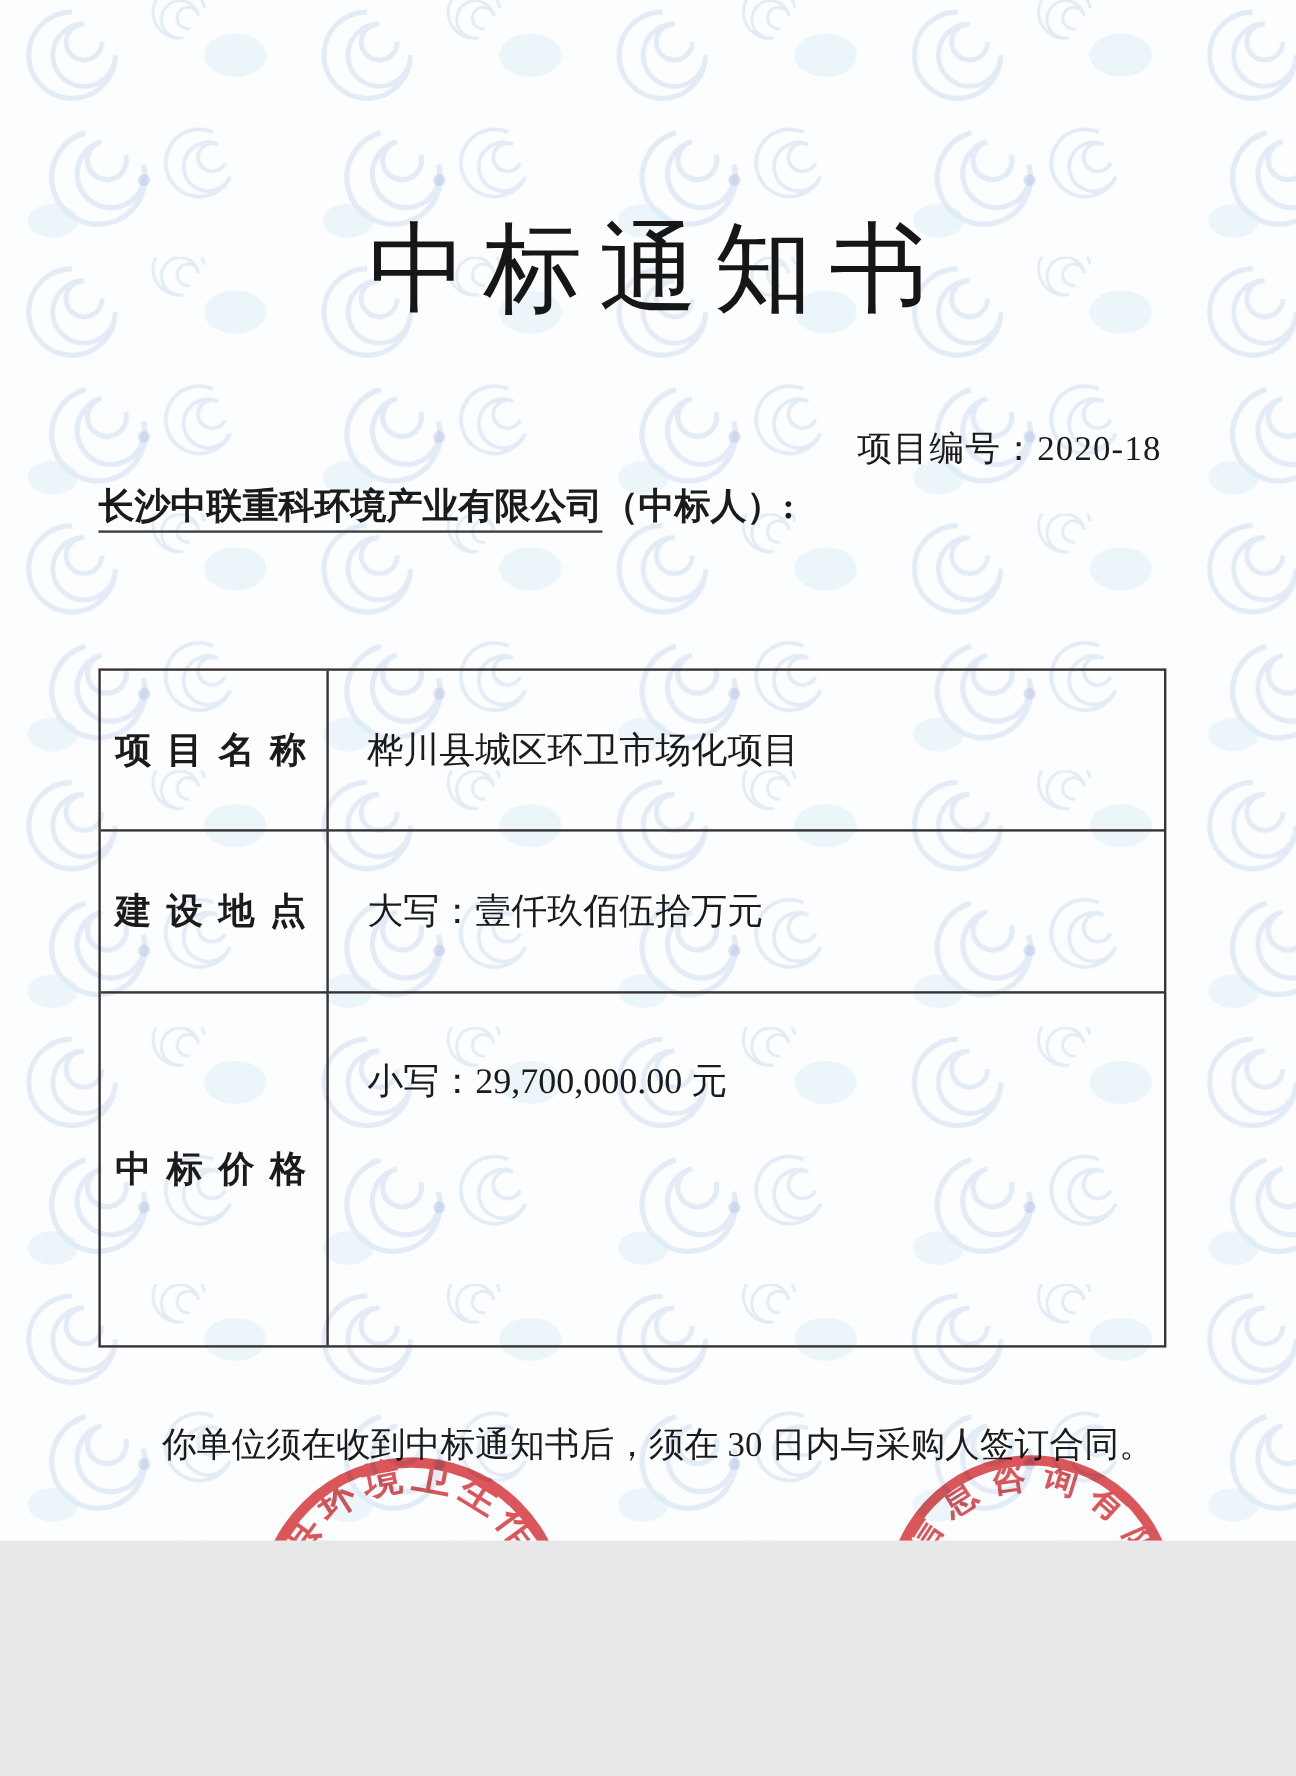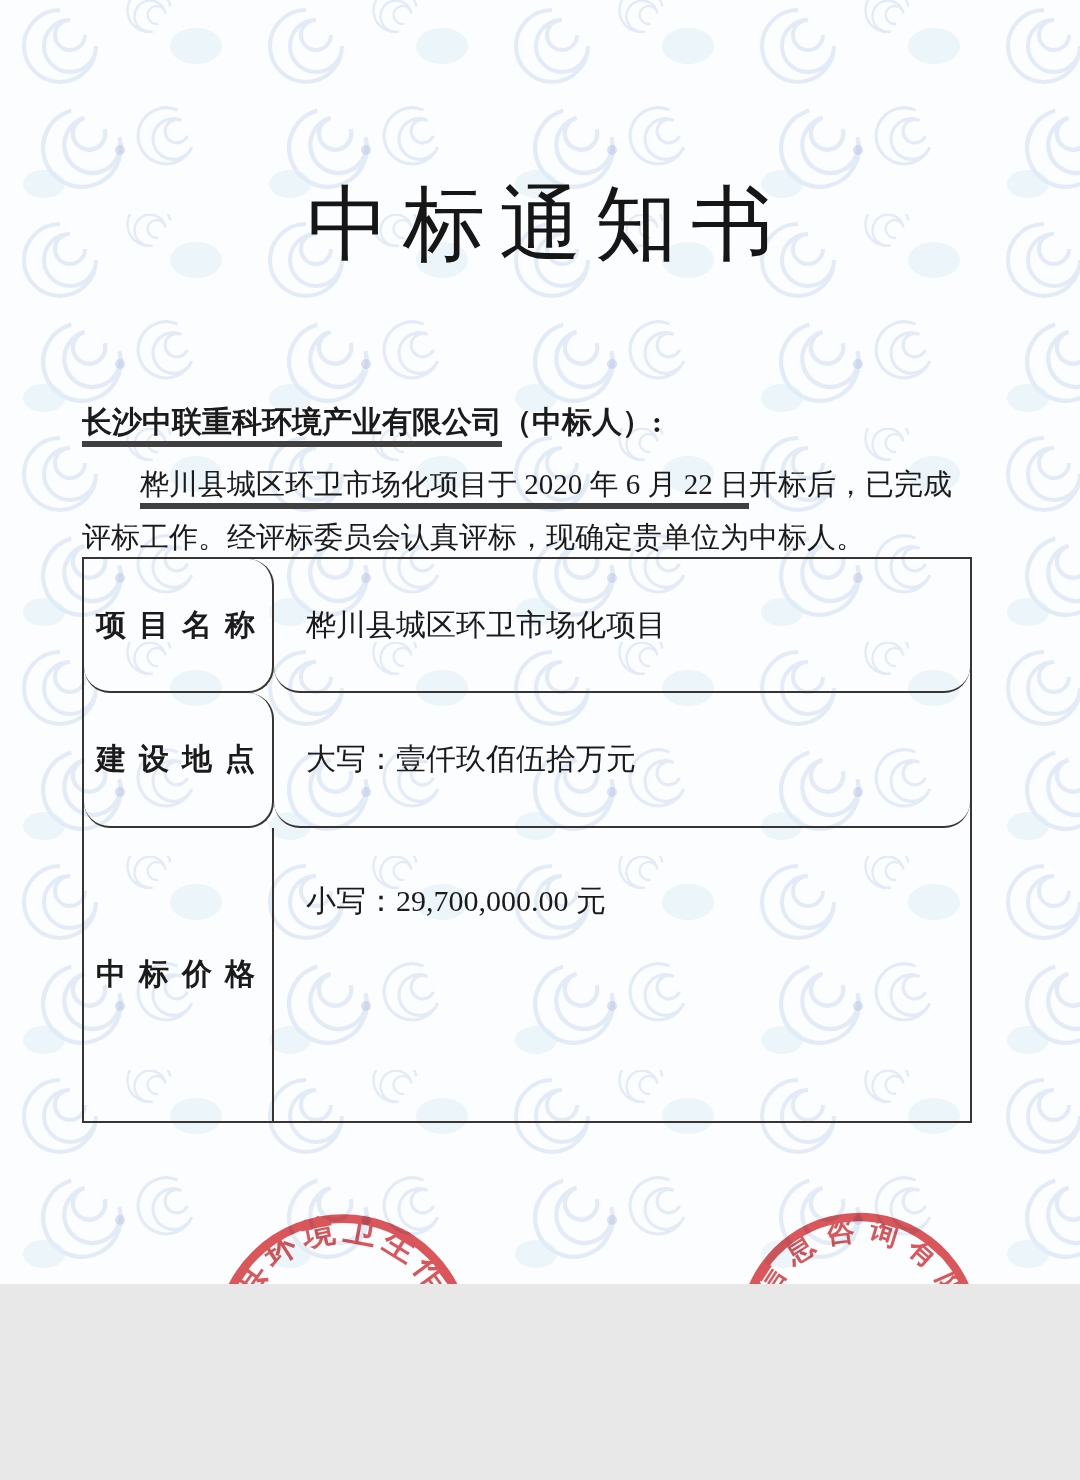--- a/index.html
+++ b/index.html
@@ -23,42 +23,42 @@
     color:#161616;
   }
   .project-no {
     position:absolute; top:354px; right:112px;
     font-size:29px; letter-spacing:1px;
   }
   .addressee {
     position:absolute; top:402px; left:82px;
     font-size:30px; font-weight:700;
   }
-  .u { border-bottom:6px solid #404040; padding-bottom:3px; }
+  .u { border-bottom:2px solid #404040; padding-bottom:3px; }
   .body-par {
     position:absolute; top:458px; left:82px; width:886px;
     font-size:29px; line-height:53px;
     text-indent:58px;
   }
 
   .tbl {
     position:absolute; left:82px; top:557px; width:890px;
     display:grid;
     grid-template-columns:190px 1fr;
     grid-template-rows:134px 135px 146px 147px;
     border:2.5px solid #383432;
   }
   .cell { display:flex; align-items:center; }
   .lbl {
     padding-left:12px; letter-spacing:13px;
     font-size:30px; font-weight:700;
     border-right:2px solid #383432;
   }
   .val { padding-left:32px; font-size:30px; }
-  .bb { border-bottom:2px solid #383432;border-radius:26px; }
+  .bb { border-bottom:2px solid #383432; }
   .lbl-price { grid-row:3 / span 2; grid-column:1; }
 
   .notice {
     position:absolute; top:1184px; left:82px; width:900px;
     font-size:29px; text-indent:53px;
   }
   .sig { position:absolute; font-size:29px; font-weight:400; }
   .sig-purchaser { top:1287px; left:158px; }
   .sig-agency   { top:1287px; left:584px;margin-left:17px; }
 
@@ -95,40 +95,41 @@
           <ellipse cx="44" cy="184" rx="21" ry="14"></ellipse>
         </g>
         <circle cx="120" cy="150" r="5" fill="#b9c4e6" opacity="0.5"></circle>
       </pattern>
     </defs>
     <rect width="1080" height="1480" fill="url(#curls)"></rect>
   </svg>
 
   <h1 class="doc-title">中标通知书</h1>
 
+  <div class="project-no">
+    <span>项目编号：</span><span>2020-18</span>
+  </div>
 
   <p class="addressee">
     <span class="u">长沙中联重科环境产业有限公司</span><span>（中标人）:</span>
   </p>
 
-  <p class="body-par">
-    <span class="u">桦川县城区环卫市场化项目于 2020 年 6 月 22 日</span><span>开标后，已完成评标工作。经评标委员会认真评标，现确定贵单位为中标人。</span>
-  </p>
 
   <div class="tbl">
     <div class="cell lbl bb">项目名称</div>
     <div class="cell val bb">桦川县城区环卫市场化项目</div>
 
     <div class="cell lbl bb">建设地点</div>
 
     <div class="cell lbl lbl-price">中标价格</div>
     <div class="cell val bb">大写：壹仟玖佰伍拾万元</div>
     <div class="cell val">小写：29,700,000.00 元</div>
   </div>
 
+  <p class="notice">你单位须在收到中标通知书后，须在 30 日内与采购人签订合同。</p>
 
   <div class="sig sig-agency">采购代理机构（公章）：</div>
 
   <svg class="stamp stamp-left" viewBox="0 0 280 280" xmlns="http://www.w3.org/2000/svg">
     <defs>
       <path id="arcL" d="M 42.3 175.6 A 104 104 0 1 1 237.7 175.6" fill="none"></path>
     </defs>
     <circle cx="140" cy="140" r="127" fill="none" stroke="#d94043" stroke-width="9"></circle>
     <polygon fill="#d94043" transform="rotate(-10 140 150)" points="140,95 127.7,133 87.7,133 120,156.5 107.7,194.5 140,171 172.3,194.5 160,156.5 192.3,133 152.3,133"></polygon>
     <text font-size="33" fill="#d94043" letter-spacing="6">

